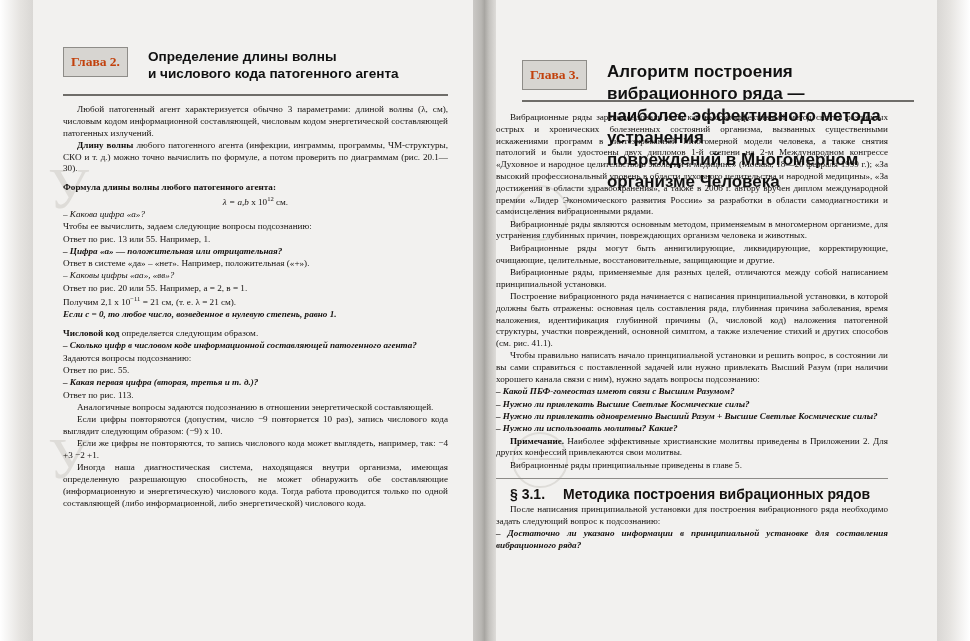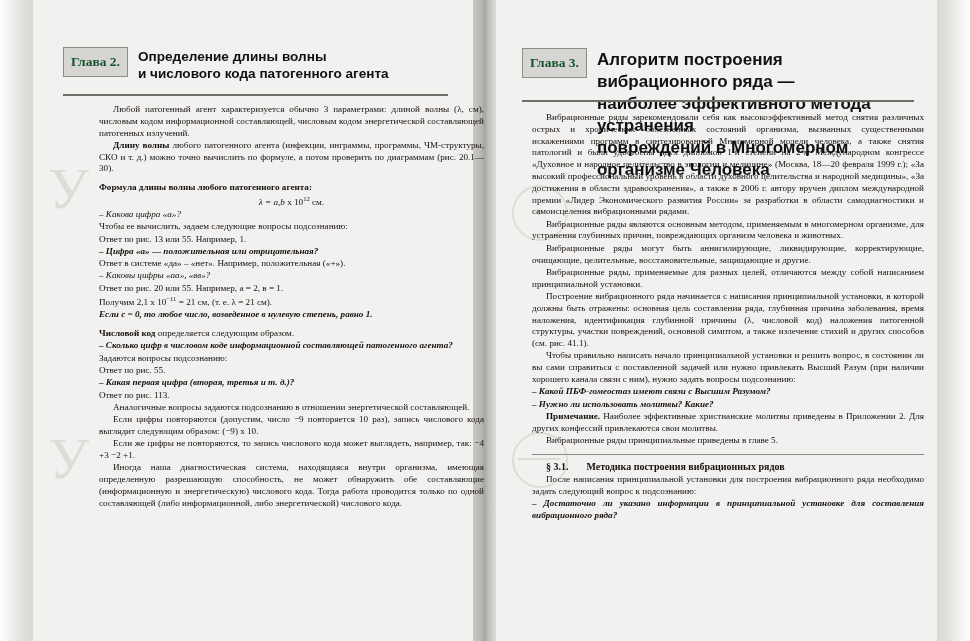--- a/index.html
+++ b/index.html
@@ -91,34 +91,34 @@
     background: #dedcd8;
   }
 
   
   .chap {
     position: absolute;
     display: flex;
     align-items: flex-start;
   }
   .chap-left { left: 63px; top: 47px; width: 385px; }
-  .chap-right { left: 522px; top: 48px; width: 392px; }
+  .chap-right { left: 522px; top: 60px; width: 392px; }
 
   .chap-num {
     background: #d7d5d1;
     border: 1px solid #8e8c88;
     font-weight: bold;
     font-size: 13.5px;
     padding: 6px 7px 6px 7px;
     white-space: nowrap;
-    color: #14532d;
+    color: #c2410c;
     font-family: "Liberation Serif", serif;
   }
   .chap-title {
-    margin-left: 10px;
+    margin-left: 20px;
     font-family: "Liberation Sans", sans-serif;
     font-weight: bold;
     font-size: 13.6px;
     line-height: 1.27;
     color: #111;
     padding-top: 1px;
   }
   .chap-title.small {
     font-size: 17px;
     line-height: 1.3;
@@ -132,41 +132,40 @@
   .rule-right { left: 522px; top: 100px; width: 392px; }
 
   
   .body-col {
     position: absolute;
     font-size: 9.15px;
     line-height: 1.29;
     text-align: justify;
     color: #14110f;
     font-family: "Liberation Serif", serif;
-    margin-left: 36px;
   }
   .col-left { left: 63px; top: 104px; width: 385px; }
   .col-right { left: 496px; top: 112px; width: 392px; }
 
   .body-col p {
     margin: 0 0 0.5px 0;
     text-indent: 14px;
   }
   .body-col p.noind { text-indent: 0; }
   .body-col p.center { text-align: center; text-indent: 0; }
   .body-col p.gap { margin-top: 7px; }
   .b { font-weight: bold; }
   .i { font-style: italic; }
   .bi { font-weight: bold; font-style: italic; }
   sup { font-size: 6.6px; vertical-align: super; }
 
   .sect-head {
-    font-family: Liberation Serif, serif;
+    font-family: Liberation Sans, sans-serif;
     font-weight: bold;
-    font-size: 10px;
+    font-size: 14px;
     margin-top: 10px;
     margin-bottom: 5px;
     text-indent: 0;
   }
   .sect-head .sp { display: inline-block; width: 18px; }
   .hr-thin {
     border: 0;
     border-top: 1px solid #8d8b87;
     margin: 7px 0 6px 0;
   }
@@ -233,20 +232,22 @@
     <div class="chap-rule rule-right"></div>
 
     <div class="body-col col-right">
       <p>Вибрационные ряды зарекомендовали себя как высокоэффективный метод снятия различных острых и хронических болезненных состояний организма, вызванных существенными искажениями программ в синтезированной Многомерной модели человека, а также снятия патологий и были удостоены двух дипломов 1-й степени на 2-м Международном конгрессе «Духовное и народное целительство в экологии и медицине» (Москва, 18—20 февраля 1999 г.); «За высокий профессиональный уровень в области духовного целительства и народной медицины», «За достижения в области здравоохранения», а также в 2006 г. автору вручен диплом международной премии «Лидер Экономического развития России» за разработки в области самодиагностики и самоисцеления вибрационными рядами.</p>
       <p>Вибрационные ряды являются основным методом, применяемым в многомерном организме, для устранения глубинных причин, повреждающих организм человека и животных.</p>
       <p>Вибрационные ряды могут быть аннигилирующие, ликвидирующие, корректирующие, очищающие, целительные, восстановительные, защищающие и другие.</p>
       <p>Вибрационные ряды, применяемые для разных целей, отличаются между собой написанием принципиальной установки.</p>
       <p>Построение вибрационного ряда начинается с написания принципиальной установки, в которой должны быть отражены: основная цель составления ряда, глубинная причина заболевания, время наложения, идентификация глубинной причины (λ, числовой код) наложения патогенной структуры, участки повреждений, основной симптом, а также излечение стихий и других способов (см. рис. 41.1).</p>
       <p>Чтобы правильно написать начало принципиальной установки и решить вопрос, в состоянии ли вы сами справиться с поставленной задачей или нужно привлекать Высший Разум (при наличии хорошего канала связи с ним), нужно задать вопросы подсознанию:</p>
       <p class="noind bi">– Какой ПБФ-гомеостаз имеют связи с Высшим Разумом?</p>
+      <p class="noind bi">– Нужно ли привлекать Высшие Светлые Космические силы?</p>
+      <p class="noind bi">– Нужно ли привлекать одновременно Высший Разум + Высшие Светлые Космические силы?</p>
       <p class="noind bi">– Нужно ли использовать молитвы? Какие?</p>
       <p><span class="b">Примечание.</span> Наиболее эффективные христианские молитвы приведены в Приложении 2. Для других конфессий привлекаются свои молитвы.</p>
       <p>Вибрационные ряды принципиальные приведены в главе 5.</p>
       <hr class="hr-thin">
       <p class="sect-head"><span>§ 3.1.</span><span class="sp"></span><span>Методика построения вибрационных рядов</span></p>
       <p>После написания принципиальной установки для построения вибрационного ряда необходимо задать следующий вопрос к подсознанию:</p>
       <p class="noind bi">– Достаточно ли указано информации в принципиальной установке для составления вибрационного ряда?</p>
     </div>
   </div>
 </div>

